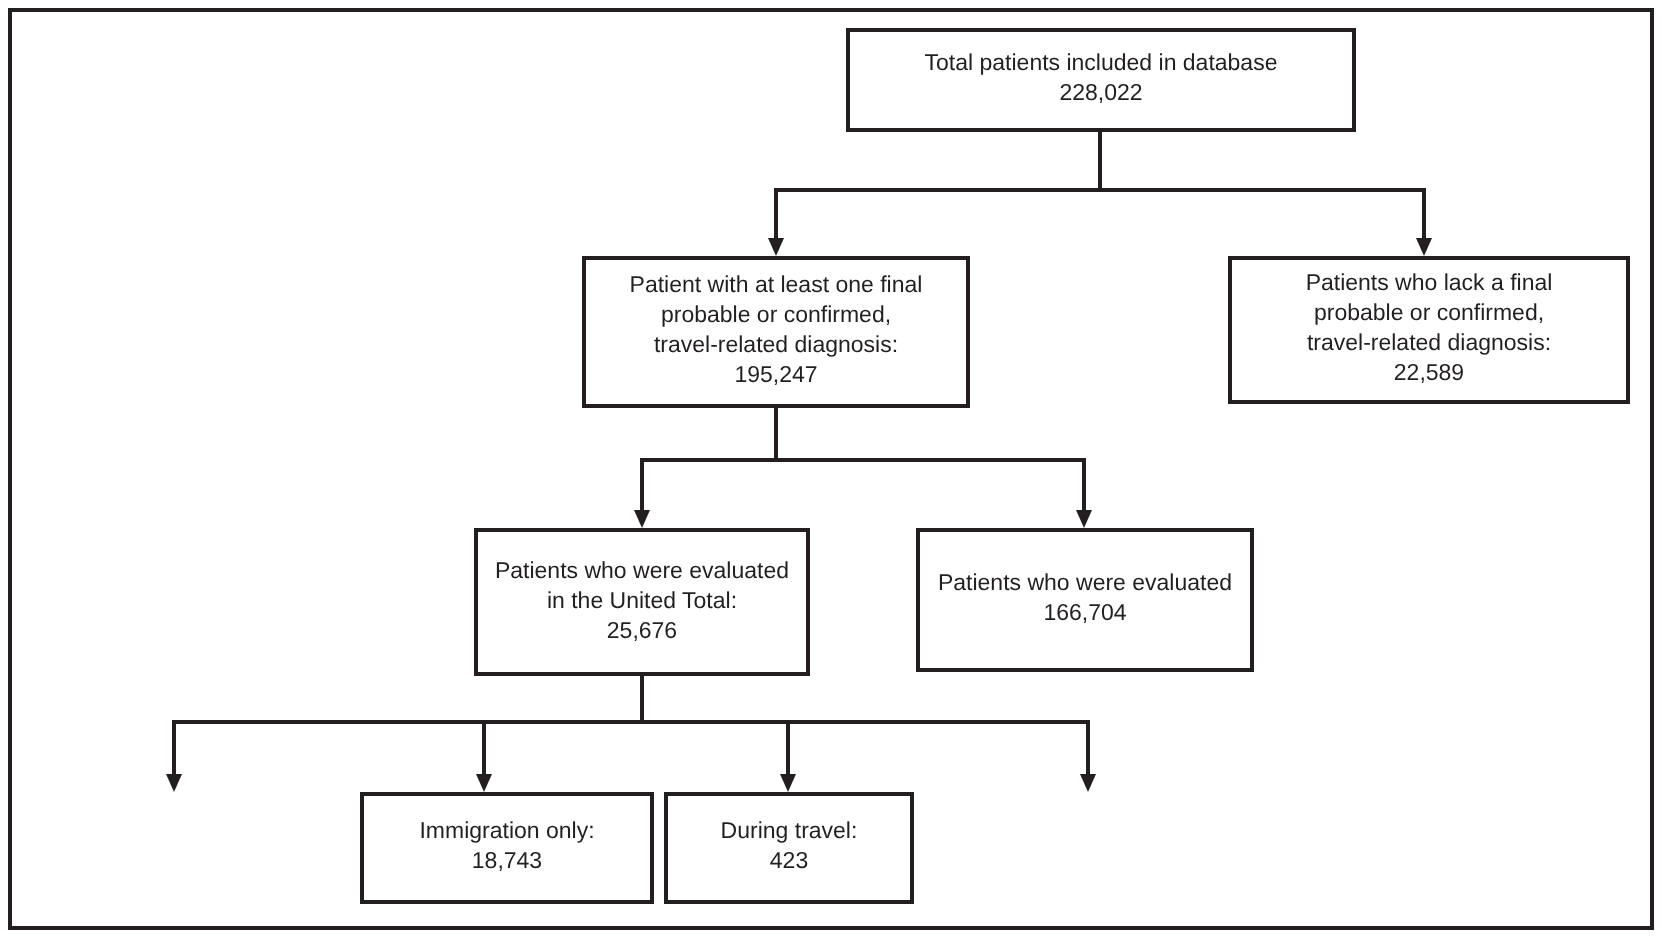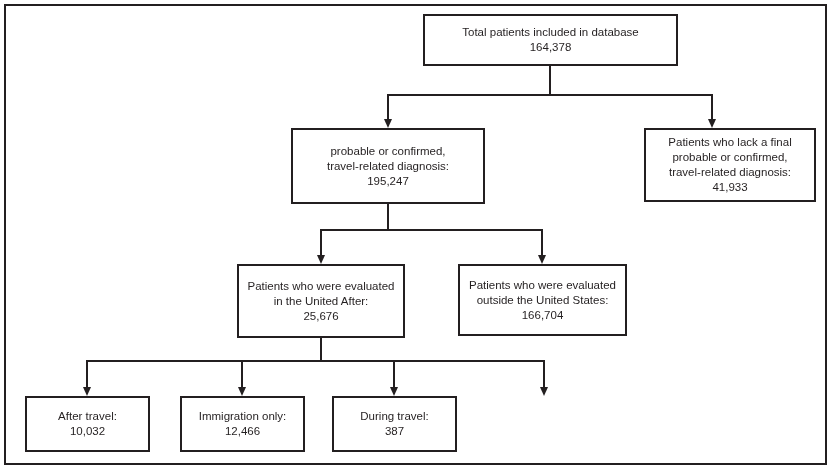--- a/index.html
+++ b/index.html
@@ -54,82 +54,78 @@
 </style>
 </head>
 <body>
 
 <div class="stage">
 
   <div class="frame"></div>
 
   <div class="box" style="left:423px; top:14px; width:255px; height:52px;">
     <div>Total patients included in database</div>
-    <div>164,378</div>
+    <div>228,022</div>
   </div>
 
   <div class="vline" style="left:549px; top:66px; height:30px;"></div>
   <div class="hline" style="left:387px; top:94px; width:326px;"></div>
   <div class="vline" style="left:387px; top:94px; height:26px;"></div>
   <div class="arrow" style="left:384px; top:119px;"></div>
   <div class="vline" style="left:711px; top:94px; height:26px;"></div>
   <div class="arrow" style="left:708px; top:119px;"></div>
 
   <div class="box" style="left:291px; top:128px; width:194px; height:76px;">
+    <div>Patient with at least one final</div>
     <div>probable or confirmed,</div>
     <div>travel-related diagnosis:</div>
     <div>195,247</div>
   </div>
 
-  <div class="box" style="left:644px; top:128px; width:172px; height:74px;">
+  <div class="box" style="left:614px; top:128px; width:201px; height:74px;">
     <div>Patients who lack a final</div>
     <div>probable or confirmed,</div>
     <div>travel-related diagnosis:</div>
-    <div>41,933</div>
+    <div>22,589</div>
   </div>
 
   <div class="vline" style="left:387px; top:204px; height:27px;"></div>
   <div class="hline" style="left:320px; top:229px; width:223px;"></div>
   <div class="vline" style="left:320px; top:229px; height:27px;"></div>
   <div class="arrow" style="left:317px; top:255px;"></div>
   <div class="vline" style="left:541px; top:229px; height:27px;"></div>
   <div class="arrow" style="left:538px; top:255px;"></div>
 
   <div class="box" style="left:237px; top:264px; width:168px; height:74px;">
     <div>Patients who were evaluated</div>
-    <div>in the United After:</div>
+    <div>in the United Total:</div>
     <div>25,676</div>
   </div>
 
   <div class="box" style="left:458px; top:264px; width:169px; height:72px;">
     <div>Patients who were evaluated</div>
-    <div>outside the United States:</div>
     <div>166,704</div>
   </div>
 
   <div class="vline" style="left:320px; top:338px; height:24px;"></div>
   <div class="hline" style="left:86px; top:360px; width:459px;"></div>
   <div class="vline" style="left:86px; top:360px; height:28px;"></div>
   <div class="arrow" style="left:83px; top:387px;"></div>
   <div class="vline" style="left:241px; top:360px; height:28px;"></div>
   <div class="arrow" style="left:238px; top:387px;"></div>
   <div class="vline" style="left:393px; top:360px; height:28px;"></div>
   <div class="arrow" style="left:390px; top:387px;"></div>
   <div class="vline" style="left:543px; top:360px; height:28px;"></div>
   <div class="arrow" style="left:540px; top:387px;"></div>
 
-  <div class="box" style="left:25px; top:396px; width:125px; height:56px;">
-    <div>After travel:</div>
-    <div>10,032</div>
-  </div>
 
-  <div class="box" style="left:180px; top:396px; width:125px; height:56px;">
+  <div class="box" style="left:180px; top:396px; width:147px; height:56px;">
     <div>Immigration only:</div>
-    <div>12,466</div>
+    <div>18,743</div>
   </div>
 
   <div class="box" style="left:332px; top:396px; width:125px; height:56px;">
     <div>During travel:</div>
-    <div>387</div>
+    <div>423</div>
   </div>
 
 
 </div>
 
 </body></html>

